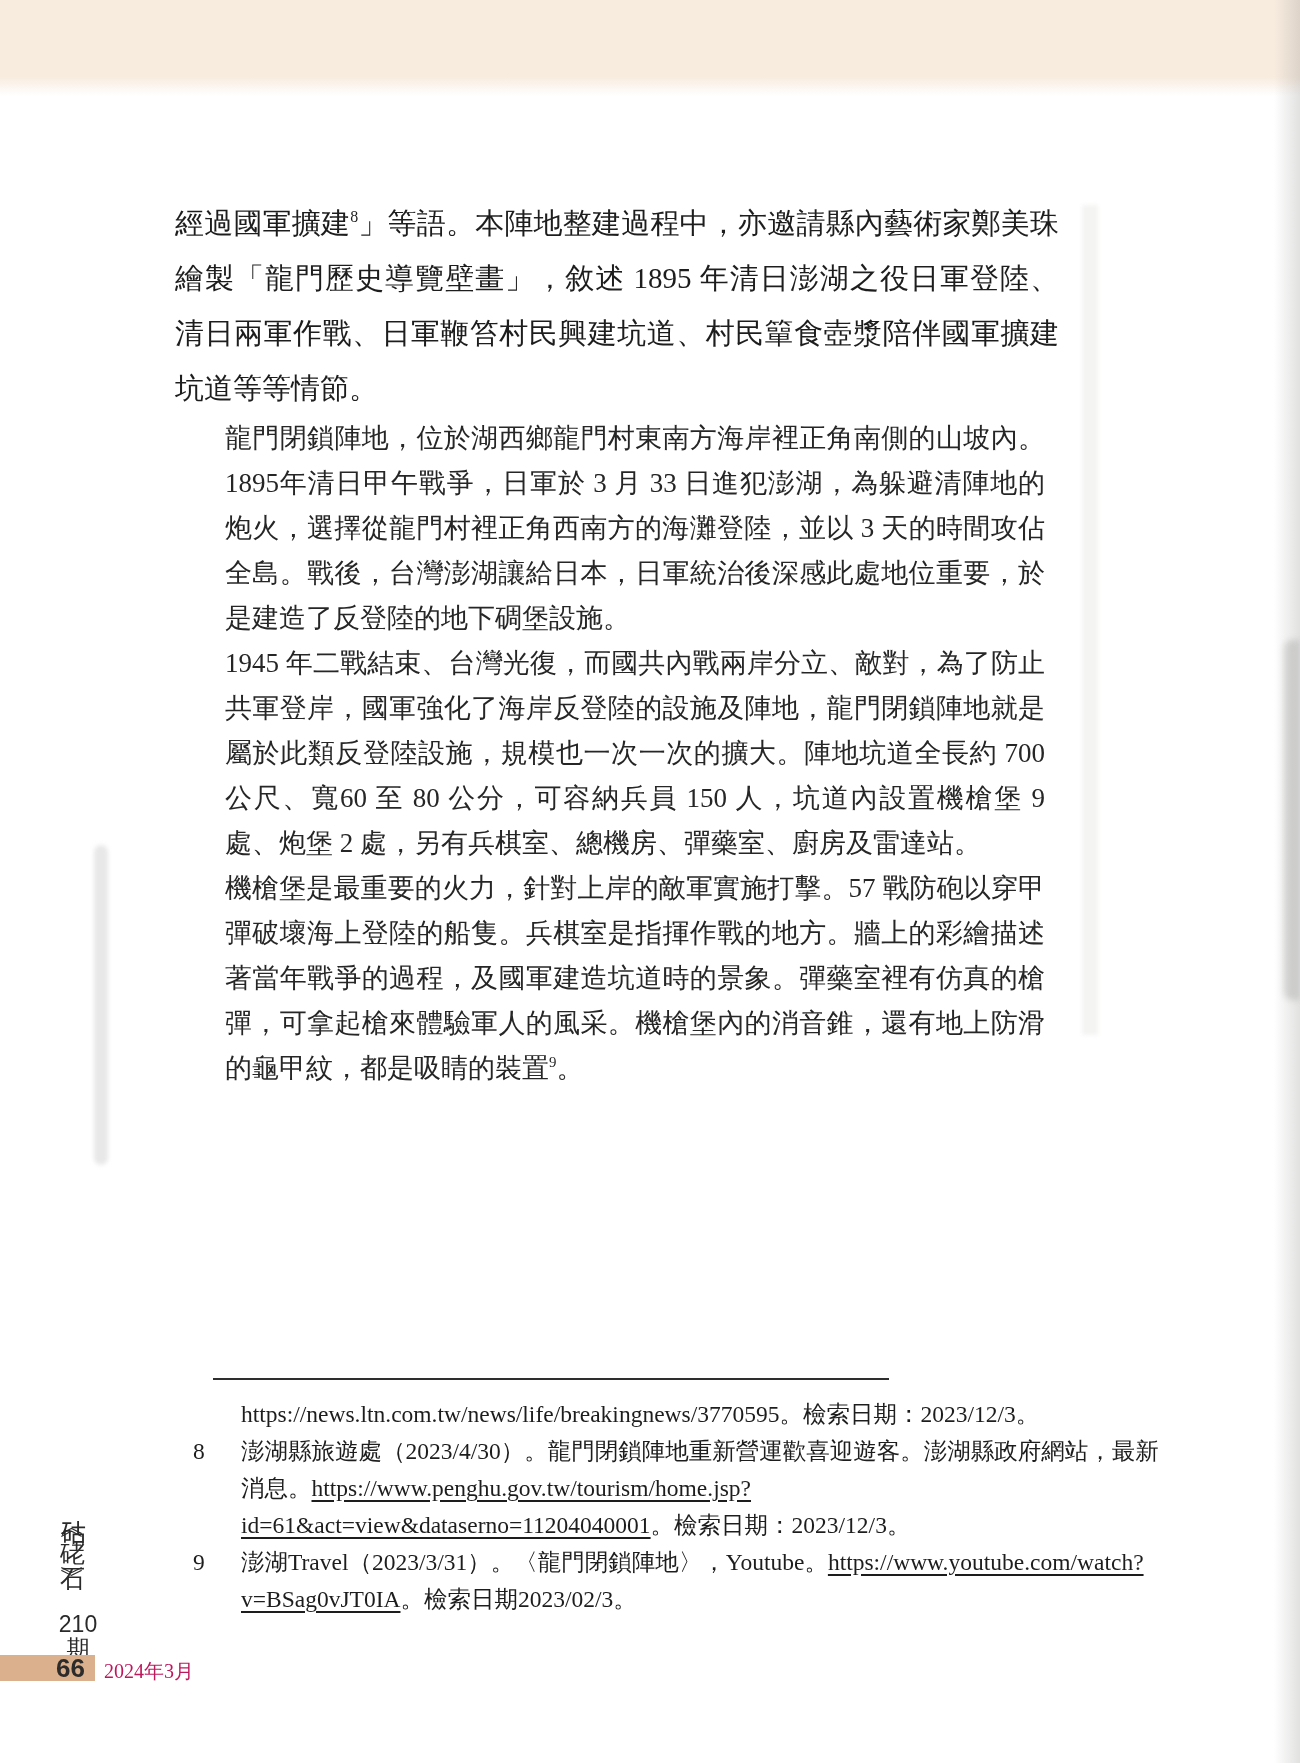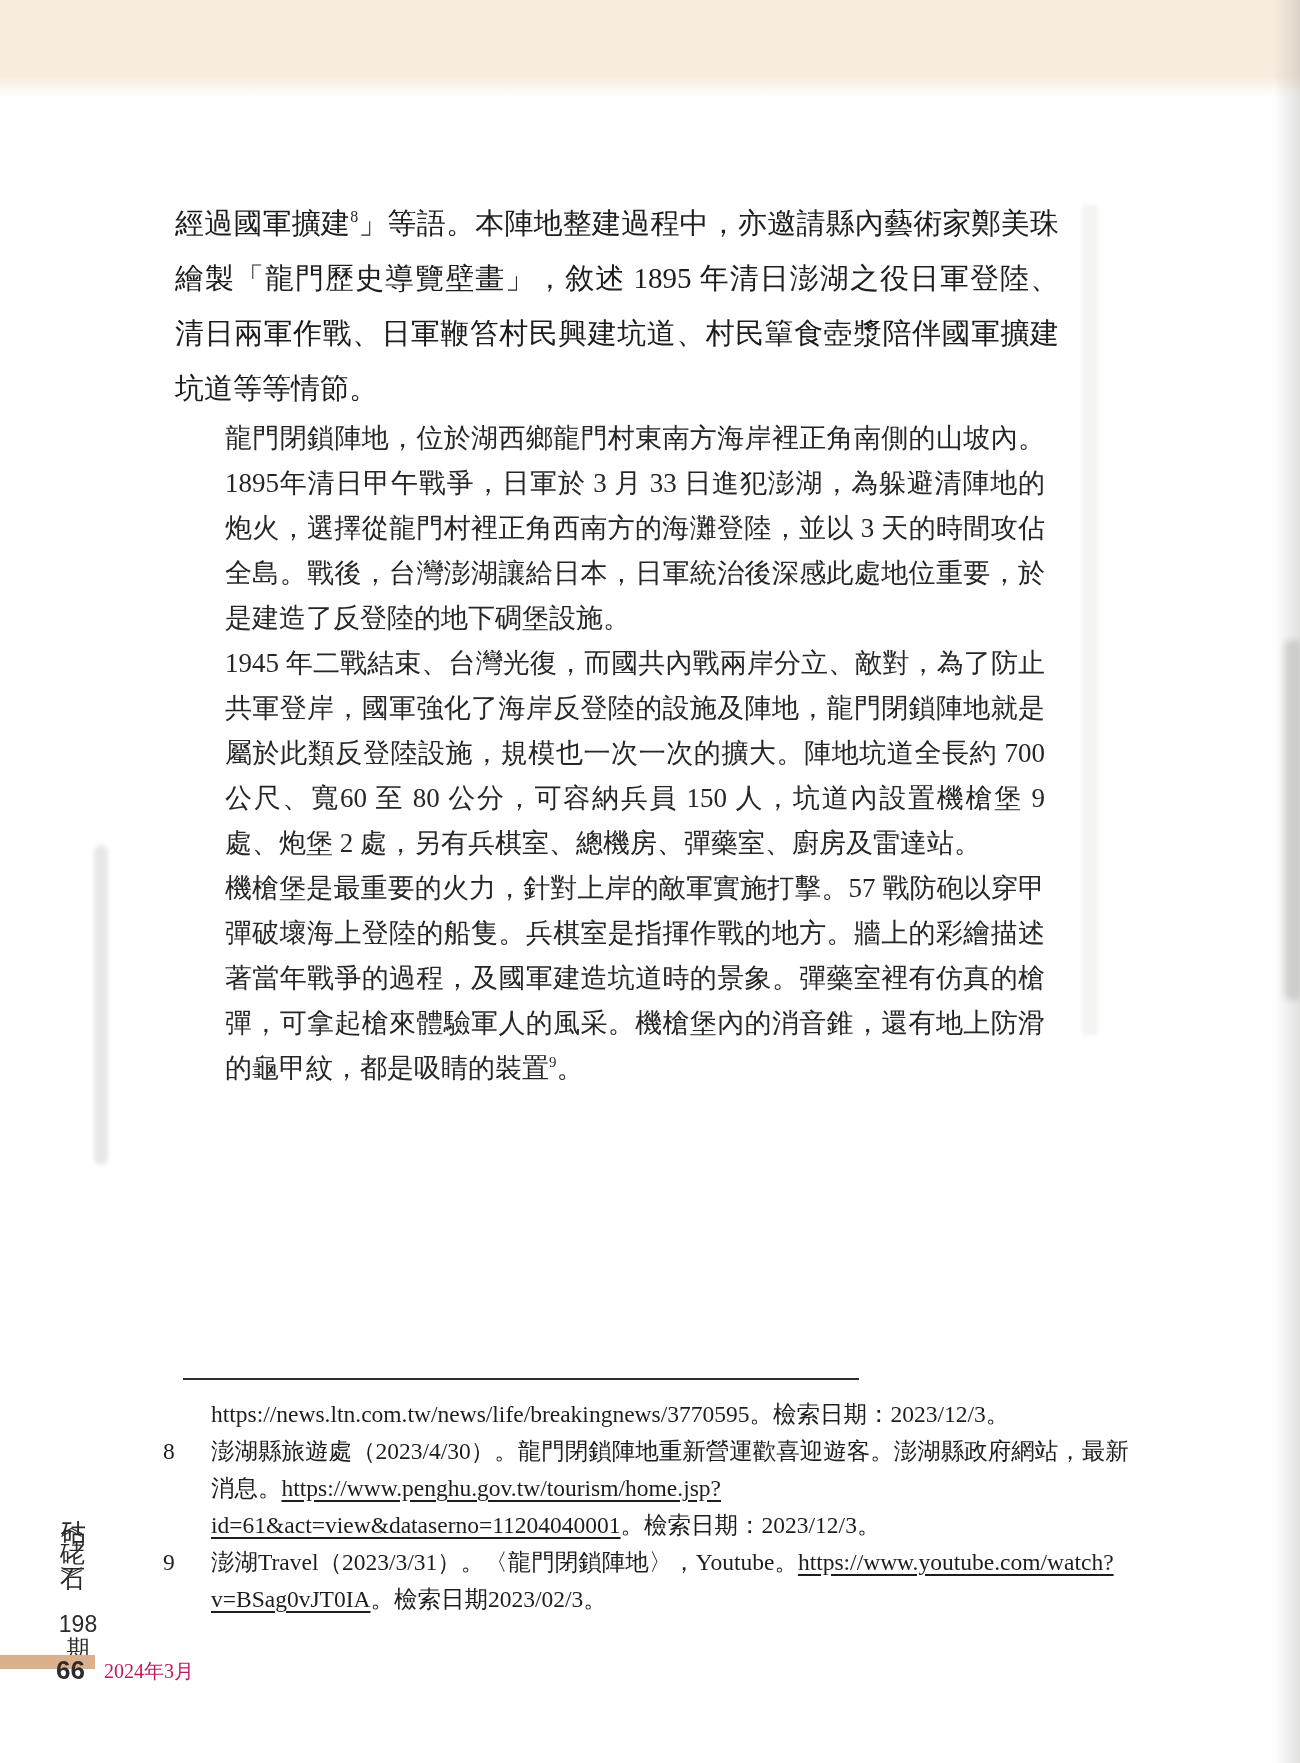--- a/index.html
+++ b/index.html
@@ -39,41 +39,41 @@
   }
   .content p{margin:0;}
   .indent2{text-indent:2em;}
   .quote{
     margin:0 14px 0 50px;
     font-size:27px;line-height:45px;
     color:#262626;
   }
   sup.fnref{font-size:0.55em;vertical-align:super;line-height:0;}
   .footnotes{
-    position:absolute;left:158px;top:1378px;width:972px;
+    position:absolute;left:188px;top:1378px;width:972px;
     font-size:23.5px;line-height:37px;
     text-align:left;
   }
   .fn-rule{width:676px;height:2px;background:#2e2e2e;margin:0 0 16px 25px;}
   .fn-item{position:relative;padding-left:53px;overflow-wrap:anywhere;}
   .fn-num{position:absolute;left:5px;top:0;}
   .fn-url{text-decoration:underline;text-underline-offset:4px;}
   .journal-vertical{
     position:absolute;left:56px;top:1520px;height:140px;
     writing-mode:vertical-rl;text-orientation:mixed;
     font-size:25px;letter-spacing:1px;color:#2a2a2a;
   }
   .issue-block{
     position:absolute;left:56px;top:1612px;width:44px;
     text-align:center;font-size:23px;line-height:24px;color:#2a2a2a;
     font-family:"Liberation Sans","DejaVu Sans",sans-serif;
   }
   .page-bar{
-    position:absolute;left:0;top:1655px;width:95px;height:14px;
-    display:flex;align-items:flex-start;justify-content:flex-end;
+    position:absolute;left:0;top:1655px;width:95px;height:26px;
+    display:flex;align-items:center;justify-content:flex-end;
     padding-right:10px;box-sizing:border-box;
   }
   .page-bar .num{
     font-size:26px;font-weight:bold;color:#2e2c2a;
     font-family:"Liberation Sans","DejaVu Sans",sans-serif;
   }
   .issue-date{
     position:absolute;left:104px;top:1658px;
     font-size:20px;color:#be185d;
     font-family:Liberation Serif, serif;
@@ -111,21 +111,21 @@
     </div>
     <div class="fn-item">
       <span class="fn-num">9</span>
       <span>澎湖Travel（2023/3/31）。〈龍門閉鎖陣地〉，Youtube。</span><span class="fn-url">https://www.youtube.com/watch?v=BSag0vJT0IA</span><span>。檢索日期2023/02/3。</span>
     </div>
   </div>
 
   <div class="journal-vertical">《硓𥑮石》</div>
 
   <div class="issue-block">
-    <div>198</div>
+    <div>210</div>
     <div>期</div>
   </div>
 
   <div class="page-bar" style="background: rgb(219, 176, 140);">
     <span class="num">66</span>
   </div>
 
   <div class="issue-date">2024年3月</div>
 
 </div>

